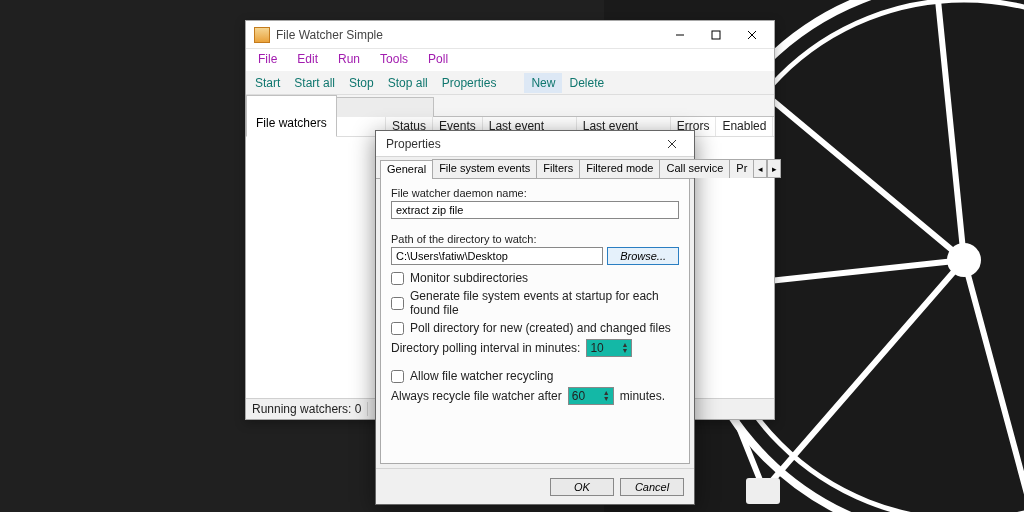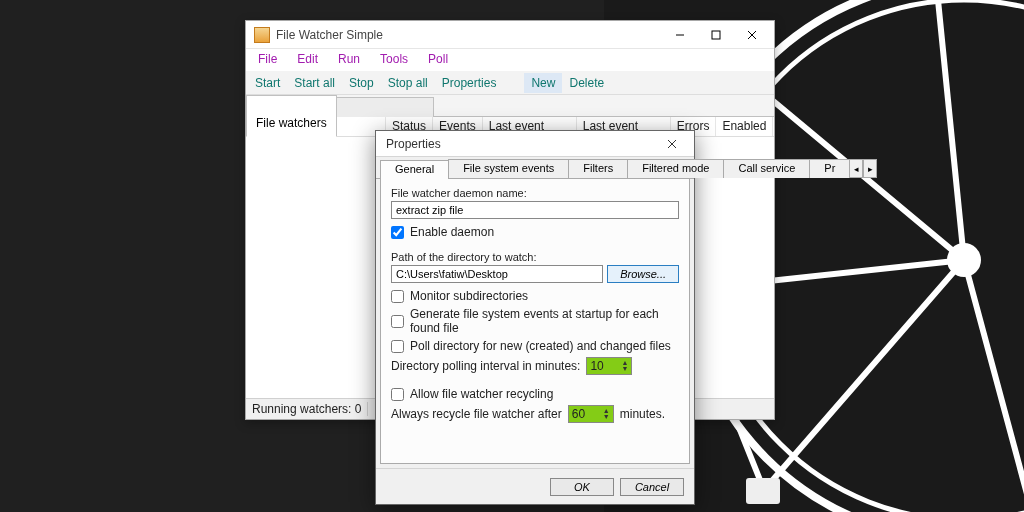--- a/index.html
+++ b/index.html
@@ -26,32 +26,32 @@
 .colheaders .col { padding: 2px 6px; border-right: 1px solid #e6e6e6; color: #222; }
 .colheaders .col:first-child { width: 140px; }
 .statusbar { height: 21px; background: #f0f0f0; border-top: 1px solid #d0d0d0; display: flex; align-items: center; padding: 0 6px; color: #222; }
 .statusbar .seg { margin-right: 6px; border-right: 1px solid #d0d0d0; padding-right: 6px; }
 
 .props-dialog { position: absolute; left: 375px; top: 130px; width: 320px; height: 375px; background: #f0f0f0; border: 1px solid #666; box-shadow: 0 5px 22px rgba(0,0,0,.45); display: flex; flex-direction: column; }
 .props-dialog .dtitle { height: 26px; background: #fff; border-bottom:1px solid #d6d6d6; display: flex; align-items: center; padding: 0 6px 0 10px; color: #333; }
 .props-dialog .dtitle .dt { flex: 1; }
 .props-dialog .dtitle .dclose { width: 32px; height: 24px; display:flex;align-items:center;justify-content:center; background:#fff;color:#333; }
 .dlg-tabs { display: flex; align-items: stretch; height: 22px; background: #f0f0f0; padding: 2px 4px 0 4px; border-bottom: 1px solid #aaa; }
-.dlg-tabs .dtab { padding: 2px 14px; border: 1px solid #aaa; border-bottom: none; background: #f0f0f0; margin-right: -1px; font-size: 11px; white-space: nowrap; }
+.dlg-tabs .dtab { padding: 2px 6px; border: 1px solid #aaa; border-bottom: none; background: #f0f0f0; margin-right: -1px; font-size: 11px; white-space: nowrap; }
 .dlg-tabs .dtab.active { background: #fcfcfc; position: relative; top: 1px; }
 .dlg-tabs .spin { margin-left: auto; display: flex; }
 .dlg-tabs .spin .sbtn { width: 14px; border: 1px solid #aaa; background: #f0f0f0; display:flex;align-items:center;justify-content:center; font-size:9px; }
 .dlg-body { flex:1; background:#fcfcfc; border:1px solid #aaa; margin:0 4px 4px 4px; border-top:none; padding: 8px 10px; color:#222; }
 .dlg-body label { display:block; margin-bottom:2px; font-size:11px; }
 .dlg-body .field { width: 100%; border: 1px solid #888; padding: 2px 4px; font-size:11px; background:#fff; margin-bottom:6px; }
 .row { display:flex; align-items:center; gap:6px; margin-bottom:4px; font-size:11px; }
 .row input[type=checkbox] { width:13px; height:13px; }
 .btn { border: 1px solid #888; background: #e9e9e9; padding: 2px 12px; font-size:11px;font-style:italic; }
 .btn.blue { border: 1px solid #2a7ec2; background:#e5f1fb; }
-.num { width:46px; border:1px solid #888; padding:1px 3px; display:flex; align-items:center; justify-content:space-between; background:#84cc16; font-size:11px; }
+.num { width:46px; border:1px solid #888; padding:1px 3px; display:flex; align-items:center; justify-content:space-between; background:#14b8a6; font-size:11px; }
 .num .ud { display:flex; flex-direction:column; line-height:6px; font-size:7px; color:#333; }
 .dlg-foot { height: 36px; background:#f0f0f0; border-top:1px solid #d4d4d4; display:flex; align-items:center; justify-content:flex-end; gap:6px; padding: 0 10px; }
 .dlg-foot .btn { width: 64px; text-align:center; }
 </style>
 </head>
 <body>
 
 <div class="bgimg">
 <svg viewBox="0 0 420 512">
   <rect width="420" height="512" fill="#1a1a1a"></rect>
@@ -154,24 +154,20 @@
     <div class="dtab">Call service</div>
     <div class="dtab">Pr</div>
     <div class="spin">
       <div class="sbtn">◂</div>
       <div class="sbtn">▸</div>
     </div>
   </div>
   <div class="dlg-body">
     <label>File watcher daemon name:</label>
     <input class="field" value="extract zip file" style="">
-    <div class="row">
-      <input type="checkbox" checked="" style="">
-      <span>Enable daemon</span>
-    </div>
     <div style="height:8px"></div>
     <label>Path of the directory to watch:</label>
     <div style="display:flex;gap:4px;margin-bottom:6px">
       <input class="field" style="flex: 1 1 0%; margin-bottom: 0px;" value="C:\Users\fatiw\Desktop">
       <button class="btn blue">Browse...</button>
     </div>
     <div class="row">
       <input type="checkbox" style="">
       <span>Monitor subdirectories</span>
     </div>

